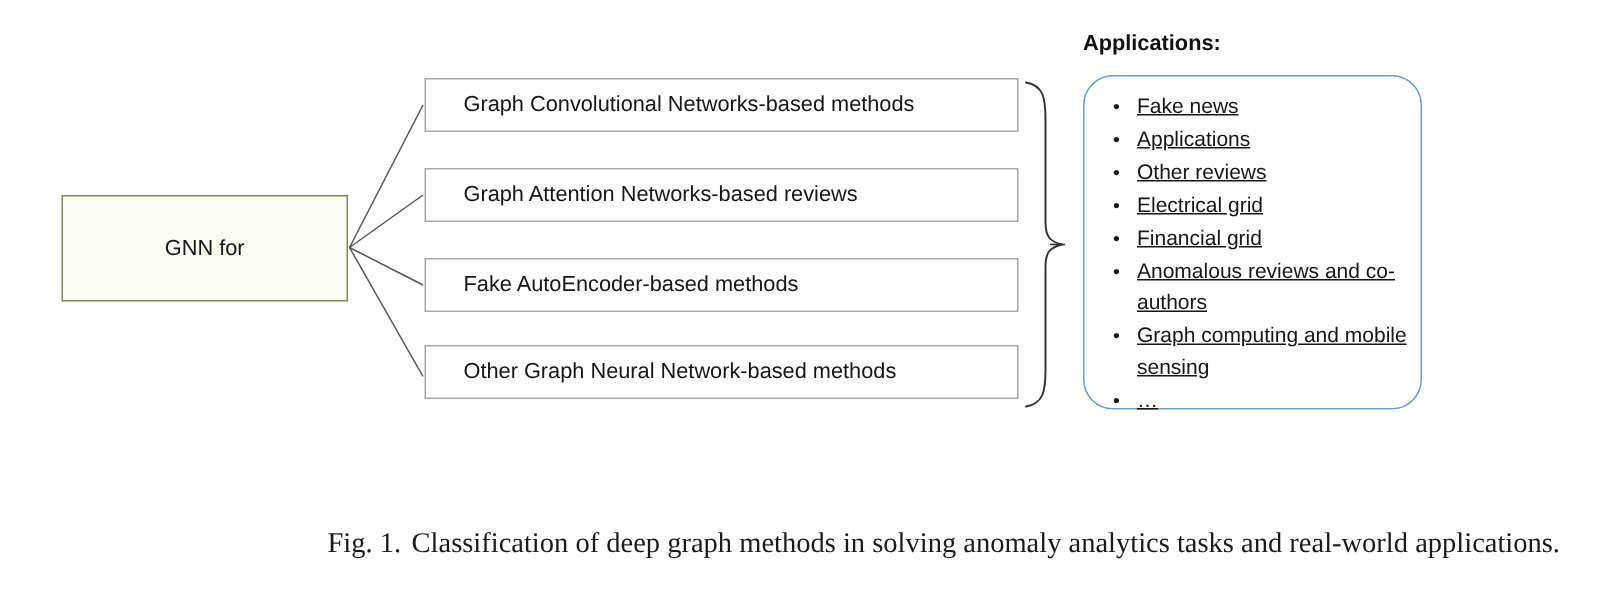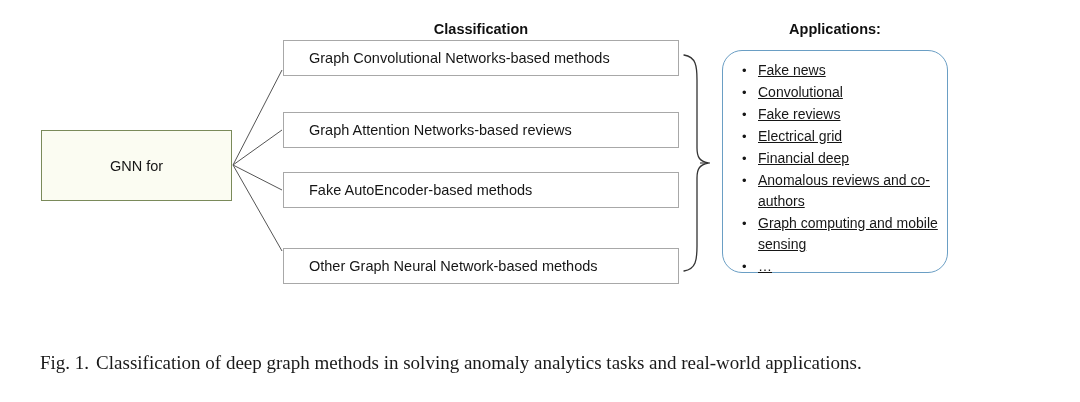--- a/index.html
+++ b/index.html
@@ -66,42 +66,41 @@
   #classification-header {
     left: 283px;
     top: 21px;
     width: 396px;
     text-align: center;
   }
   #applications-header {
     left: 722px;
     top: 21px;
     width: 226px;
-    text-align: center;
   }
 
   
   .method-box {
     position: absolute;
     left: 283px;
     width: 396px;
     height: 36px;
     box-sizing: border-box;
     border: 1px solid #a8a8a8;
     background: #ffffff;
     display: flex;
     align-items: center;
     font-size: 14.5px;
     color: #161616;
     padding-left: 25px;
   }
-  .method-box.m0 { top: 40px; }
+  .method-box.m0 { top: 52px; }
   .method-box.m1 { top: 112px; }
   .method-box.m2 { top: 172px; }
-  .method-box.m3 { top: 248px; }
+  .method-box.m3 { top: 230px; }
 
   
   .apps-box {
     position: absolute;
     left: 722px;
     top: 50px;
     width: 226px;
     height: 223px;
     box-sizing: border-box;
     border: 1px solid #6a9ec4;
@@ -138,20 +137,21 @@
   
   .caption {
     position: absolute;
     left: 40px;
     top: 352px;
     width: 1000px;
     font-family: "Liberation Serif", serif;
     font-size: 19px;
     color: #1a1a1a;
     white-space: nowrap;
+    text-align: right;
   }
   .caption .fig-label {
     margin-right: 7px;
   }
 </style>
 </head>
 <body>
 
 <div id="canvas">
 
@@ -166,21 +166,20 @@
              C700,165 697,168 697,178 L697,246 C697,260 696,269 684,271" stroke="#333333" stroke-width="1.3" fill="none" stroke-linecap="round" stroke-linejoin="round"></path>
     <path d="M700,163 L710,163" stroke="#333333" stroke-width="1.1" fill="none"></path>
   </svg>
 
   <div class="root-box">
     <div>
       <span class="line">GNN for</span>
     </div>
   </div>
 
-  <div id="classification-header" class="col-header">Classification</div>
   <div id="applications-header" class="col-header">Applications:</div>
 
   <div class="method-box m0">
     <span>Graph Convolutional Networks-based methods</span>
   </div>
   <div class="method-box m1">
     <span>Graph Attention Networks-based reviews</span>
   </div>
   <div class="method-box m2">
     <span>Fake AutoEncoder-based methods</span>
@@ -190,33 +189,33 @@
   </div>
 
   <div class="apps-box"></div>
   <div class="apps-list">
     <div class="item">
       <span class="bullet">•</span>
       <span class="text">Fake news</span>
     </div>
     <div class="item">
       <span class="bullet">•</span>
-      <span class="text">Convolutional</span>
-    </div>
-    <div class="item">
-      <span class="bullet">•</span>
-      <span class="text">Fake reviews</span>
+      <span class="text">Applications</span>
+    </div>
+    <div class="item">
+      <span class="bullet">•</span>
+      <span class="text">Other reviews</span>
     </div>
     <div class="item">
       <span class="bullet">•</span>
       <span class="text">Electrical grid</span>
     </div>
     <div class="item">
       <span class="bullet">•</span>
-      <span class="text">Financial deep</span>
+      <span class="text">Financial grid</span>
     </div>
     <div class="item">
       <span class="bullet">•</span>
       <span class="text">Anomalous reviews and co-authors</span>
     </div>
     <div class="item">
       <span class="bullet">•</span>
       <span class="text">Graph computing and mobile sensing</span>
     </div>
     <div class="item">

